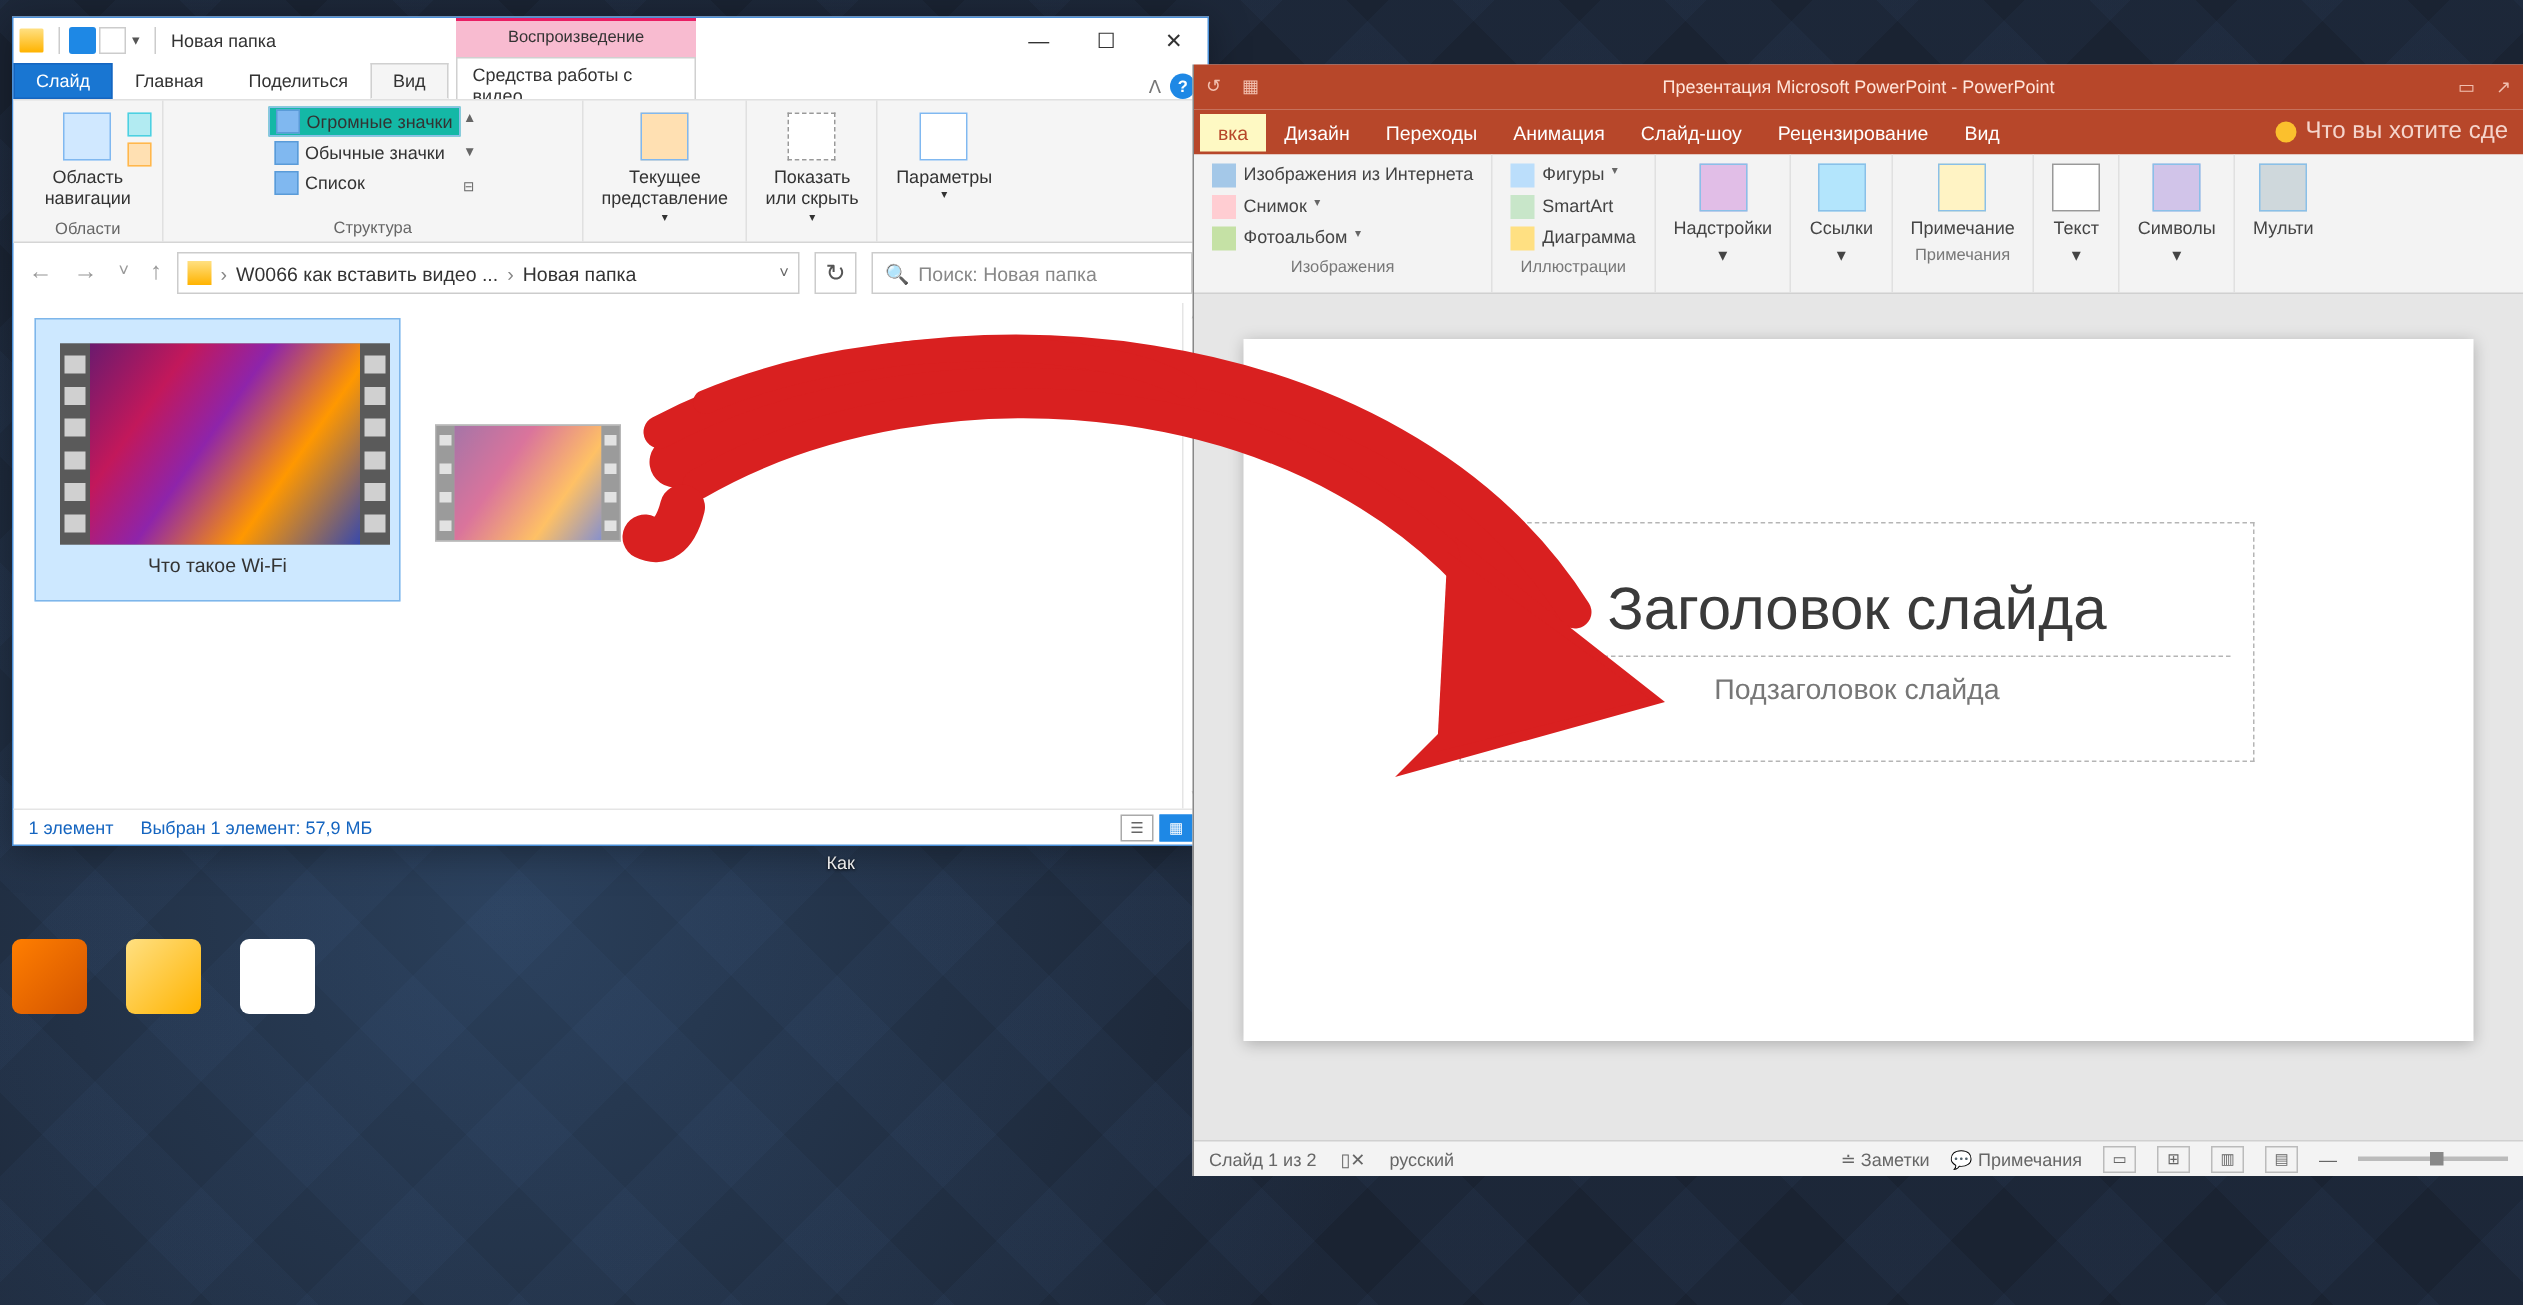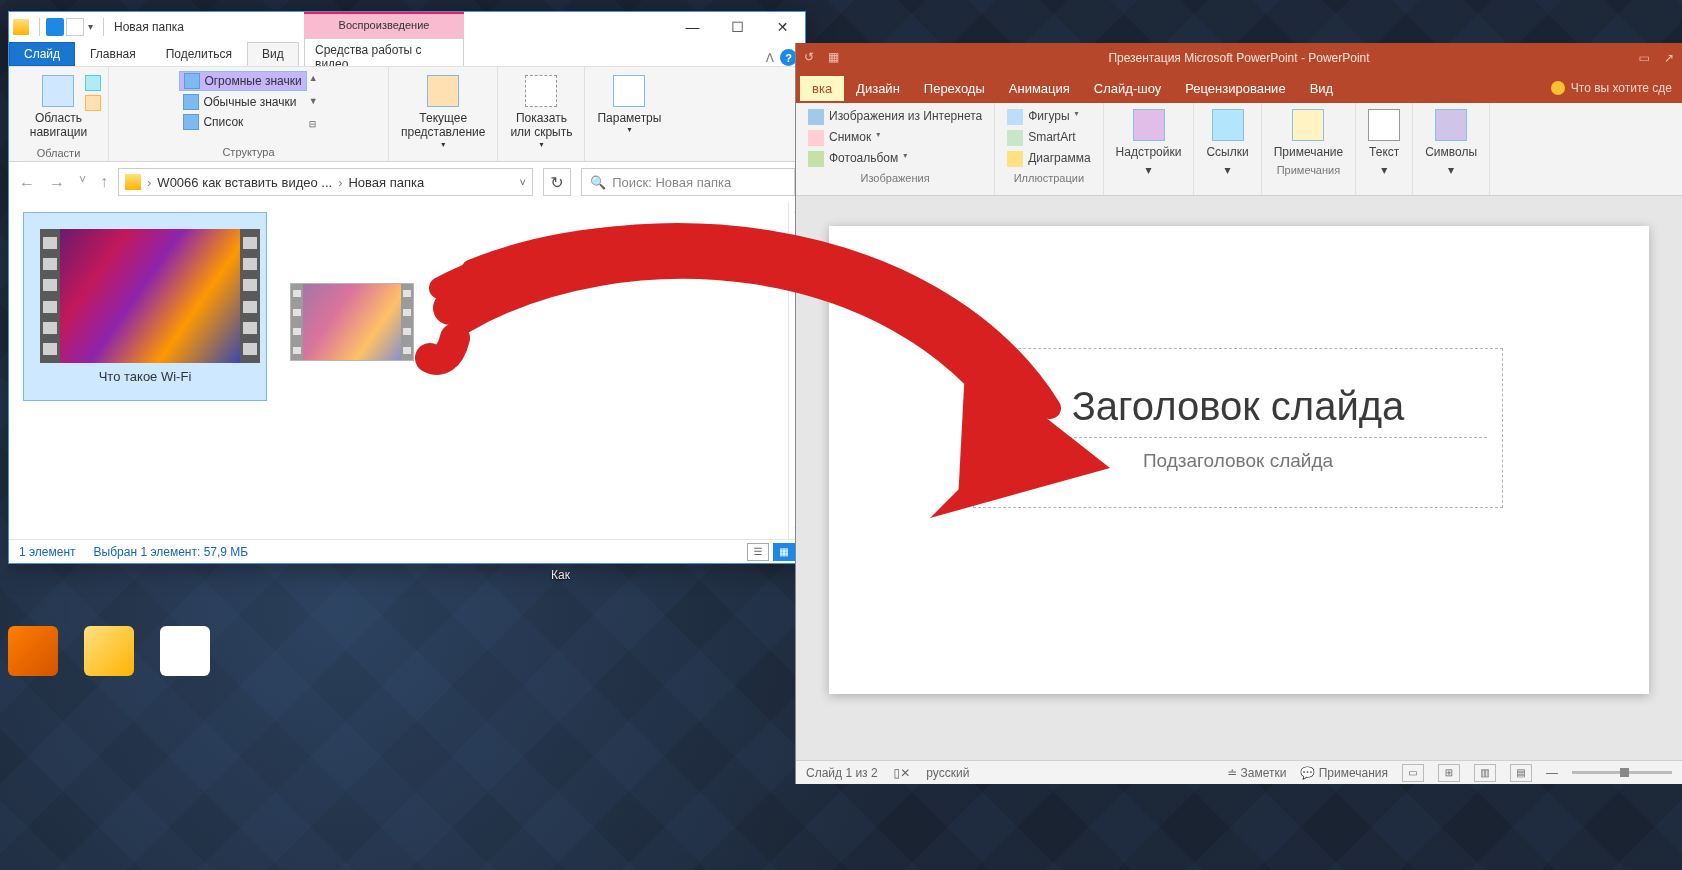--- a/index.html
+++ b/index.html
@@ -34,21 +34,21 @@
   .context-tab-box .sub{font-size:12px;color:#333;margin-top:7px;background:#fff;padding:4px 10px;border:1px solid #d0d0d0;border-bottom:none;}
   .ex-tabs .right-ctrls{margin-left:auto;display:flex;align-items:center;gap:6px;padding-right:8px;color:#777;font-size:12px;}
   .help-ico{width:17px;height:17px;border-radius:50%;background:#1e88e5;color:#fff;display:flex;align-items:center;justify-content:center;font-size:11px;font-weight:bold;}
 
   .ribbon{background:#f5f5f5;border-top:1px solid #e0e0e0;border-bottom:1px solid #d5d5d5;height:96px;display:flex;position:relative;}
   .rgrp{border-right:1px solid #e0e0e0;display:flex;flex-direction:column;align-items:center;padding:4px 6px 0 6px;}
   .rgrp .lbl{font-size:11px;color:#666;margin-top:auto;padding:3px 0;}
   .rgrp .stack{display:flex;flex-direction:column;gap:2px;}
   .r-btn{display:flex;align-items:center;font-size:12px;color:#333;padding:1px 4px;white-space:nowrap;}
   .r-btn .ico{width:16px;height:16px;background:#80b8f0;margin-right:4px;display:inline-block;border:1px solid #5a9bd8;}
-  .r-btn.sel{background:#c4b5fd;border:1px solid #8ac0e8;}
+  .r-btn.sel{background:#14b8a6;border:1px solid #8ac0e8;}
   .r-bigbtn{display:flex;flex-direction:column;align-items:center;font-size:12px;color:#333;padding:4px 6px;line-height:1.2;text-align:center;}
   .r-bigbtn .ico{width:32px;height:32px;background:#d0e8ff;border:1px solid #80b8f0;margin-bottom:4px;}
 
   .addr-bar{height:40px;display:flex;align-items:center;padding:4px 10px;gap:10px;}
   .nav-arrows{display:flex;gap:14px;color:#999;font-size:16px;}
   .nav-arrows span{cursor:default;}
   .addr-box{flex:1;height:28px;border:1px solid #ccc;display:flex;align-items:center;padding:0 6px;font-size:13px;color:#333;gap:6px;}
   .addr-box .folder-ico{width:16px;height:16px;background:linear-gradient(#ffe082,#ffb300);flex-shrink:0;}
   .addr-box .crumb-sep{color:#888;}
   .addr-box .chevdown{margin-left:auto;color:#666;font-size:11px;}
@@ -79,21 +79,21 @@
   
   .ppt{position:absolute;left:795px;top:43px;right:0;bottom:86px;background:#f3f3f3;display:flex;flex-direction:column;border-left:1px solid #888;}
   .ppt-titlebar{height:30px;background:#b7472a;color:#fff;display:flex;align-items:center;font-size:12px;padding:0 8px;}
   .ppt-titlebar .qat{display:flex;gap:8px;color:#f2c0b0;}
   .ppt-titlebar .qat span{width:16px;height:16px;display:inline-block;}
   .ppt-titlebar .ttl{position:absolute;left:50%;transform:translateX(-50%);white-space:nowrap;color:#ffe5da;}
   .ppt-titlebar .wc{margin-left:auto;display:flex;gap:14px;color:#f2c0b0;}
   .ppt-menubar{height:30px;background:#b7472a;display:flex;align-items:center;padding-left:4px;font-size:13px;}
   .ppt-tab{padding:5px 12px;color:#fff;cursor:default;}
   .ppt-tab.active{background:#fef9c3;color:#b7472a;}
-  .ppt-tell{margin-left:auto;display:flex;align-items:center;gap:6px;color:#f5d5cc;font-size:12px;padding-right:10px;}
+  .ppt-tell{margin-left:auto;display:flex;align-items:center;gap:6px;color:#f5d5cc;font-size:16px;padding-right:10px;}
   .ppt-tell .bulb{width:14px;height:14px;background:#fbc02d;border-radius:50%;}
 
   .ppt-ribbon{height:93px;background:#f3f3f3;border-bottom:1px solid #d0d0d0;display:flex;}
   .p-rgrp{border-right:1px solid #e0e0e0;display:flex;flex-direction:column;padding:4px 8px 0;}
   .p-rgrp .lbl{font-size:11px;color:#777;text-align:center;padding:3px 0;}
   .p-rbtn{display:flex;font-size:12px;color:#444;padding:2px 4px;gap:5px;white-space:nowrap;}
   .p-rbtn .ico{width:16px;height:16px;background:#a4c8e8;display:inline-block;}
   .p-rbtn .drop{font-size:8px;color:#666;}
   .p-rbigbtn{display:flex;flex-direction:column;align-items:center;font-size:12px;color:#444;padding:2px 4px;line-height:1.2;text-align:center;gap:4px;}
   .p-rbigbtn .ico{width:32px;height:32px;background:#cfe8ff;border:1px solid #8ac0e8;}
@@ -405,20 +405,27 @@
       <div class="lbl">&nbsp;</div>
     </div>
     <div class="p-rgrp">
       <div class="p-rbigbtn">
         <span class="ico" style="background:#d1c4e9;"></span>
         <span>Символы</span>
           <span class="drop">▾</span>
       </div>
       <div class="lbl">&nbsp;</div>
     </div>
+    <div class="p-rgrp" style="border-right:none;">
+      <div class="p-rbigbtn">
+        <span class="ico" style="background:#cfd8dc;"></span>
+        <span>Мульти</span>
+      </div>
+      <div class="lbl">&nbsp;</div>
+    </div>
   </div>
 
   <div class="ppt-work">
     <div class="slide-wrap">
       <div class="slide">
         <div class="title-ph">
           <div class="slide-title">Заголовок слайда</div>
           <div class="hr-line"></div>
           <div class="slide-sub">Подзаголовок слайда</div>
         </div>

